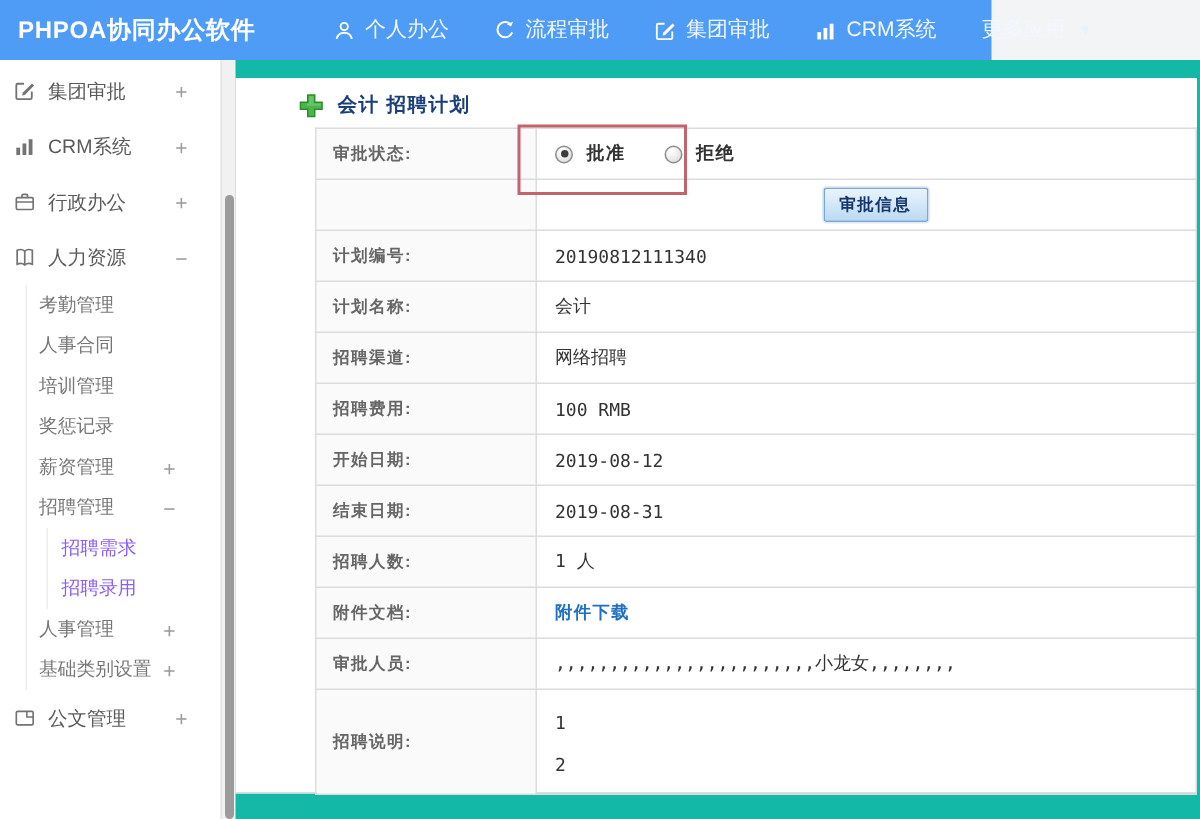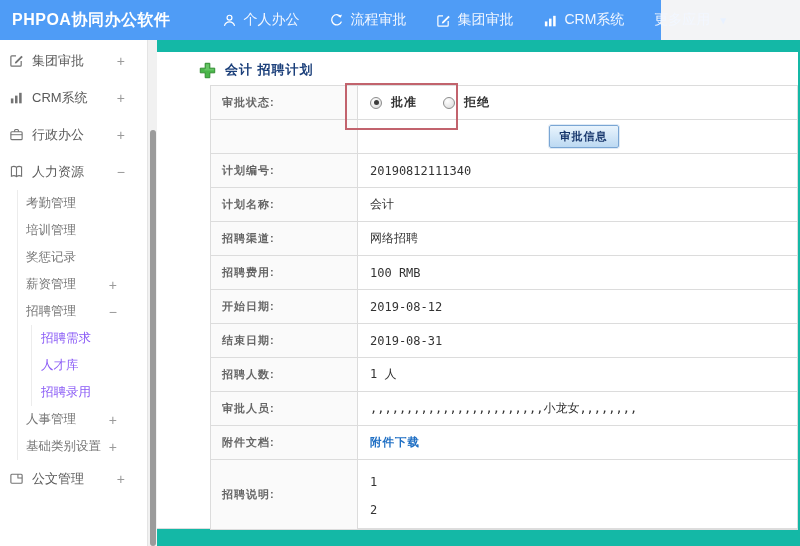--- a/index.html
+++ b/index.html
@@ -175,39 +175,39 @@
     </svg>
     <span>人力资源</span>
     <span class="expander">−</span>
   </div>
 
   <div class="grp-l2">
     <div class="side-item l2">
       <span>考勤管理</span>
     </div>
     <div class="side-item l2">
+      <span>人事合同</span>
+    </div>
+    <div class="side-item l2">
       <span>培训管理</span>
     </div>
     <div class="side-item l2">
       <span>奖惩记录</span>
     </div>
     <div class="side-item l2">
       <span>薪资管理</span>
       <span class="expander">+</span>
     </div>
     <div class="side-item l2">
       <span>招聘管理</span>
       <span class="expander">−</span>
     </div>
     <div class="grp-l3">
       <div class="side-item l3">
         <span>招聘需求</span>
-      </div>
-      <div class="side-item l3">
-        <span>人才库</span>
       </div>
       <div class="side-item l3">
         <span>招聘录用</span>
       </div>
     </div>
     <div class="side-item l2">
       <span>人事管理</span>
       <span class="expander">+</span>
     </div>
     <div class="side-item l2">
@@ -286,29 +286,29 @@
       </tr>
       <tr class="std">
         <td class="lbl">结束日期:</td>
         <td class="val">2019-08-31</td>
       </tr>
       <tr class="std">
         <td class="lbl">招聘人数:</td>
         <td class="val">1 人</td>
       </tr>
       <tr class="std">
-        <td class="lbl">审批人员:</td>
-        <td class="val bold">,,,,,,,,,,,,,,,,,,,,,,,,小龙女,,,,,,,,</td>
-      </tr>
-
-      <tr class="std">
         <td class="lbl">附件文档:</td>
         <td class="val">
           <a class="link">附件下载</a>
         </td>
+      </tr>
+
+      <tr class="std">
+        <td class="lbl">审批人员:</td>
+        <td class="val bold">,,,,,,,,,,,,,,,,,,,,,,,,小龙女,,,,,,,,</td>
       </tr>
 
       <tr class="tall">
         <td class="lbl">招聘说明:</td>
         <td class="val desc">
           <div class="desc-line">1</div>
           <div class="desc-line">2</div>
         </td>
       </tr>
     </tbody>

